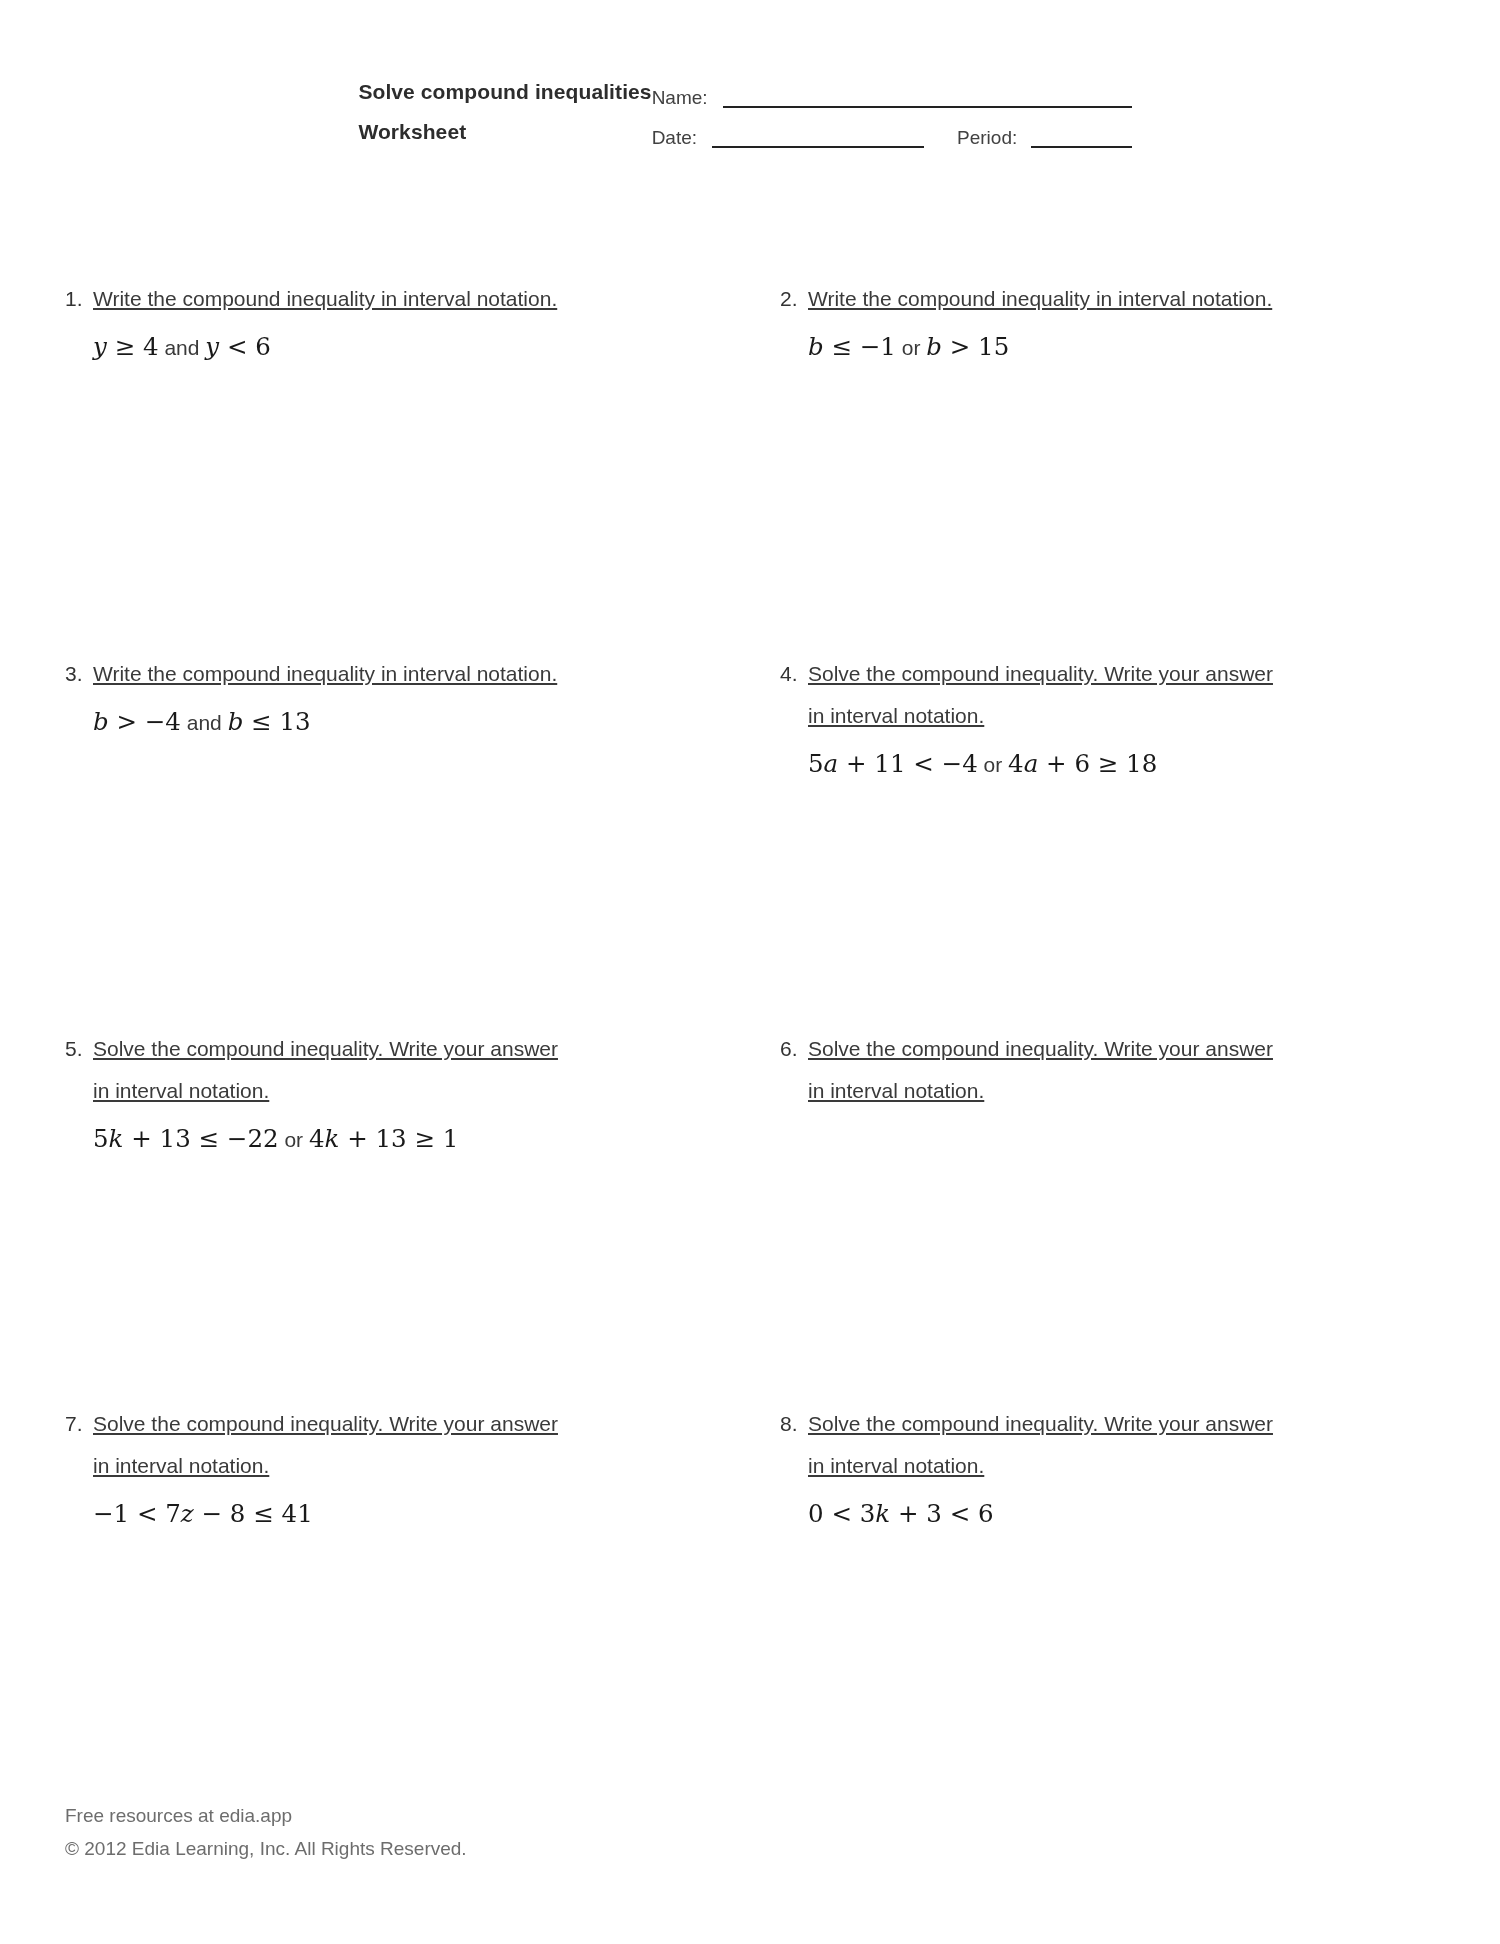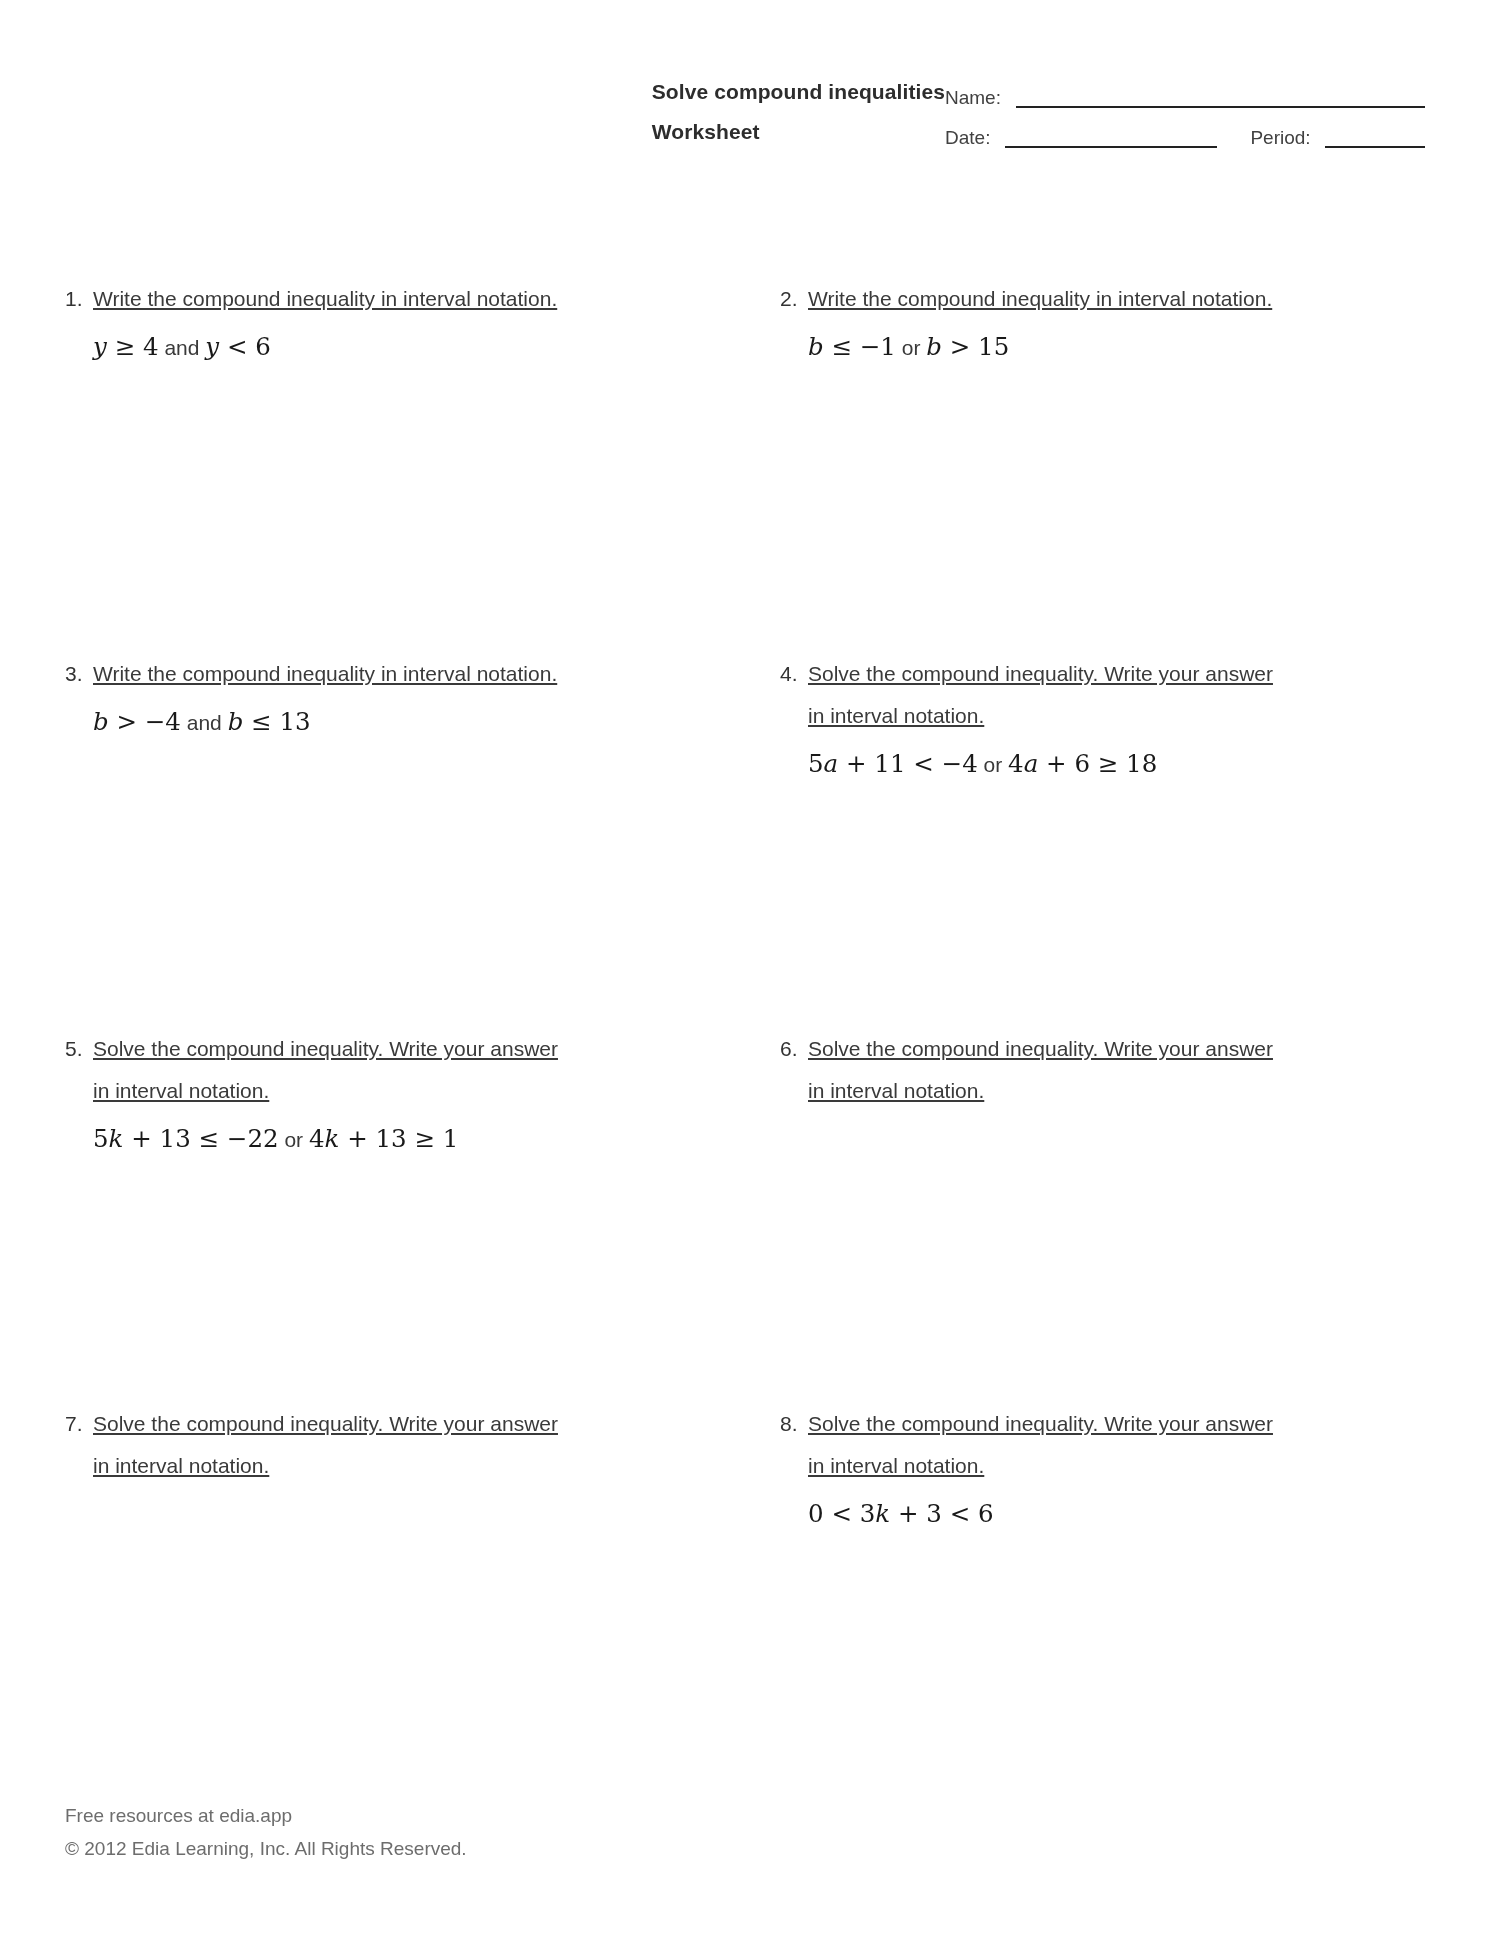--- a/index.html
+++ b/index.html
@@ -13,21 +13,21 @@
     overflow: hidden;
   }
 
   
   .header {
     position: absolute;
     top: 72px;
     left: 65px;
     right: 75px;
     display: flex;
-    justify-content: flex-end;
+    justify-content: center;
     align-items: flex-start;
   }
   .title-block {
     font-size: 21px;
     font-weight: bold;
     line-height: 40px;
     color: #2d2d2d;
     letter-spacing: 0.1px;
   }
   .fields {
@@ -170,20 +170,21 @@
       <span class="num">6.</span>
       <span class="prompt">Solve the compound inequality. Write your answer in interval notation.</span>
     </div>
   </section>
 
   <section class="problem">
     <div class="problem-head">
       <span class="num">7.</span>
       <span class="prompt">Solve the compound inequality. Write your answer in interval notation.</span>
     </div>
+    <div class="math"><span class="m-n">−1</span><span class="m-o"> &lt; </span><span class="m-n">7</span><span class="m-v">z</span><span class="m-o"> − </span><span class="m-n">8</span><span class="m-o"> ≤ </span><span class="m-n">41</span></div>
   </section>
 
   <section class="problem">
     <div class="problem-head">
       <span class="num">8.</span>
       <span class="prompt">Solve the compound inequality. Write your answer in interval notation.</span>
     </div>
     <div class="math"><span class="m-n">0</span><span class="m-o"> &lt; </span><span class="m-n">3</span><span class="m-v">k</span><span class="m-o"> + </span><span class="m-n">3</span><span class="m-o"> &lt; </span><span class="m-n">6</span></div>
   </section>
 </main>

